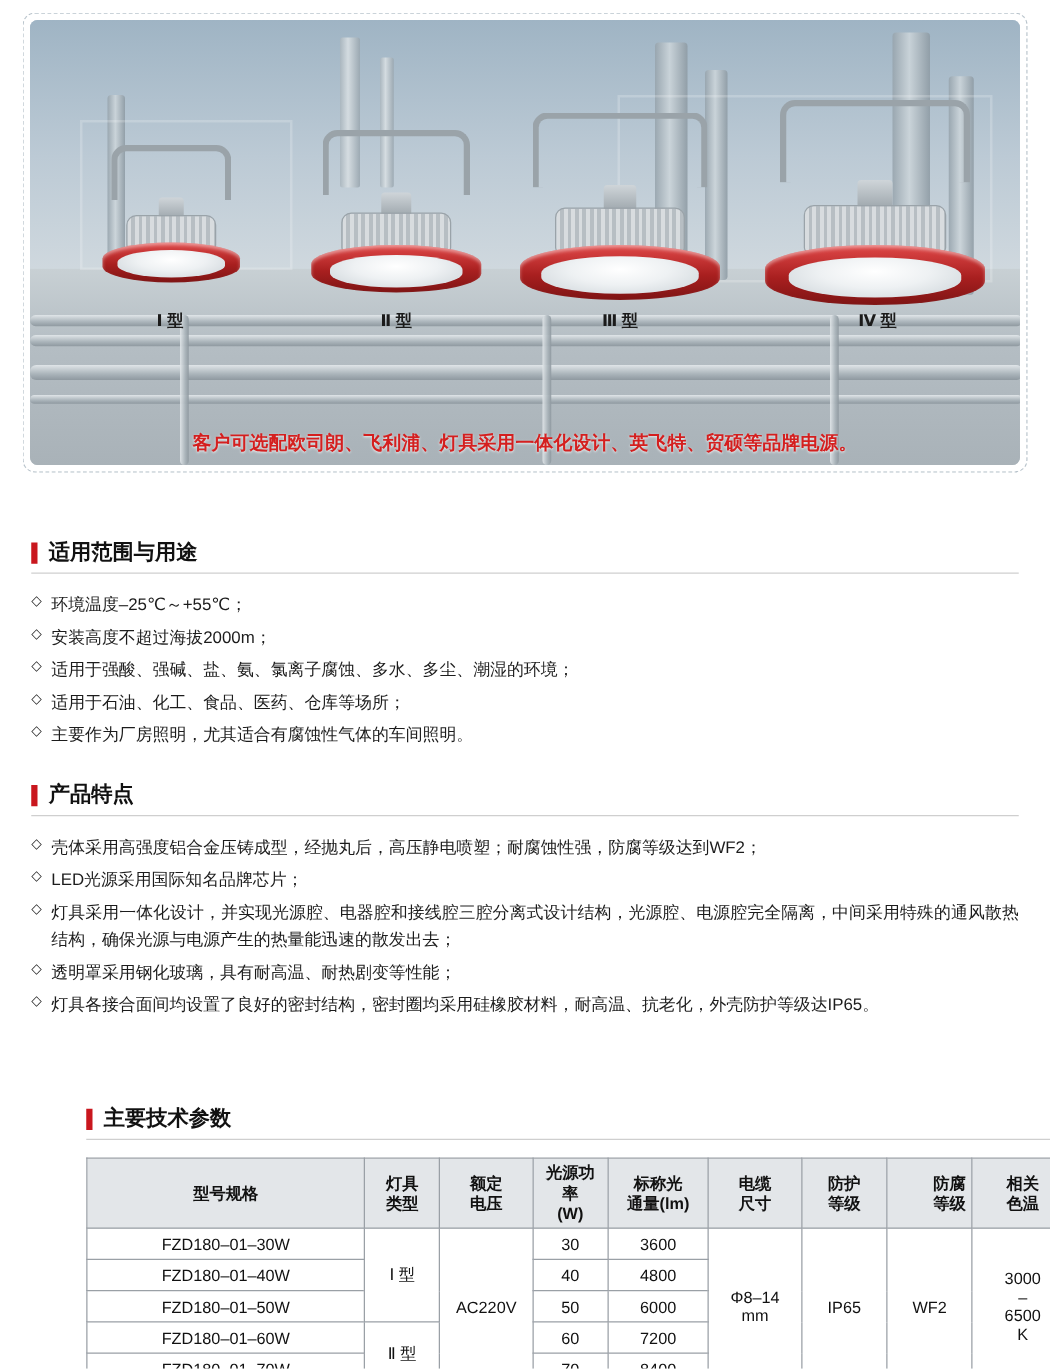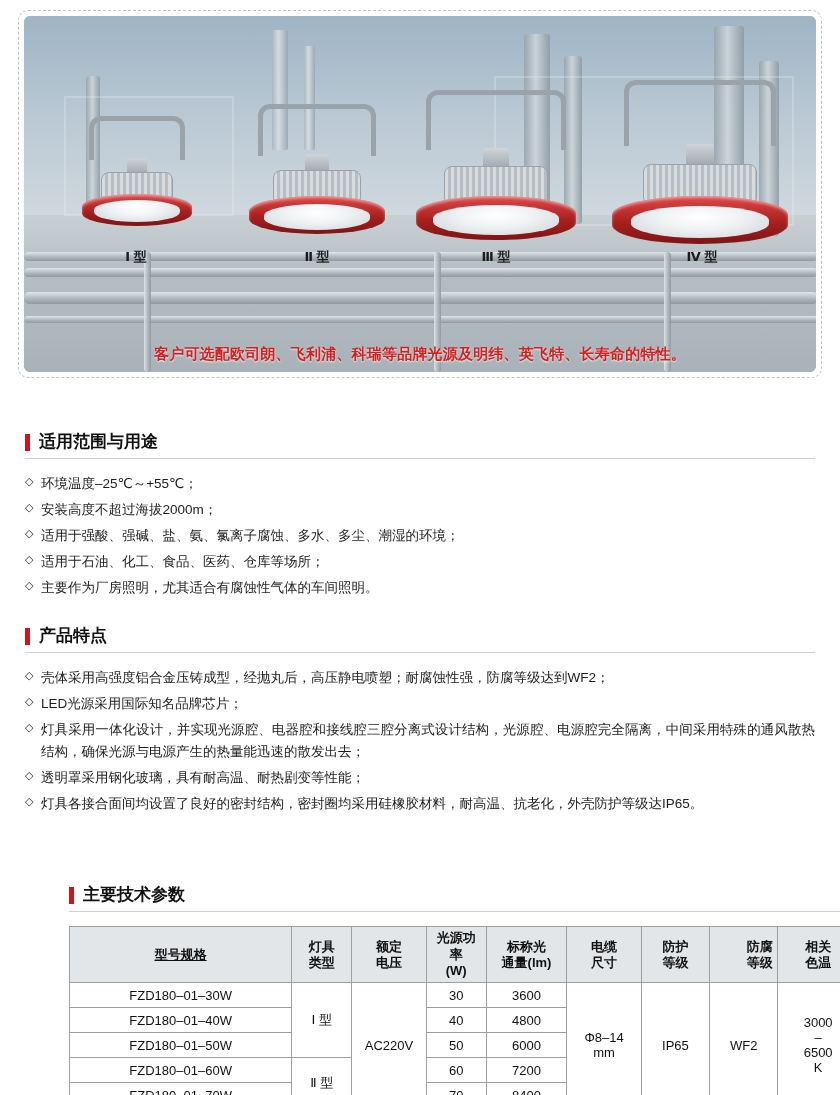--- a/index.html
+++ b/index.html
@@ -185,21 +185,21 @@
     vertical-align:middle;
     padding: 3px 4px;
   }
   table.spec thead th {
     background:#e3e6e9;
     font-weight:bold;
     height:44px;
     line-height:1.25;
   }
   table.spec tbody td { height:25px; }
-  .model-col { width:215px;text-decoration:underline; }
+  .model-col { width:215px; }
   .nowrap { white-space:nowrap; }
 </style>
 </head>
 <body>
 
 <div class="page">
 
   <div class="hero">
     <div class="hero-inner">
       <div class="bg-sky"></div>
@@ -252,21 +252,21 @@
 
       <div class="lamp" style="left:578px;top:62px;width:196px;height:172px;">
         <div class="bail" style="top:2px;width:152px;height:66px;"></div>
         <div class="neck" style="top:66px;width:28px;height:24px;"></div>
         <div class="body" style="top:86px;width:114px;height:38px;"></div>
         <div class="ring" style="top:118px;width:176px;height:48px;"></div>
         <div class="lens" style="top:128px;width:138px;height:32px;"></div>
       </div>
       <div class="lamp-label" style="left:678px;top:232px;">Ⅳ 型</div>
 
-      <div class="hero-caption">客户可选配欧司朗、飞利浦、科瑞等品牌光源及明纬、英飞特、长寿命的特性。</div>
+      <div class="hero-caption">客户可选配欧司朗、飞利浦、灯具采用一体化设计、英飞特、贸硕等品牌电源。</div>
     </div>
   </div>
 
   <div class="block" style="top:432px;">
     <div class="section-title">适用范围与用途</div>
     <div class="title-rule"></div>
     <ul class="items" style="margin-top:14px;">
       <li>环境温度–25℃～+55℃；</li>
       <li>安装高度不超过海拔2000m；</li>
       <li>适用于强酸、强碱、盐、氨、氯离子腐蚀、多水、多尘、潮湿的环境；</li>

